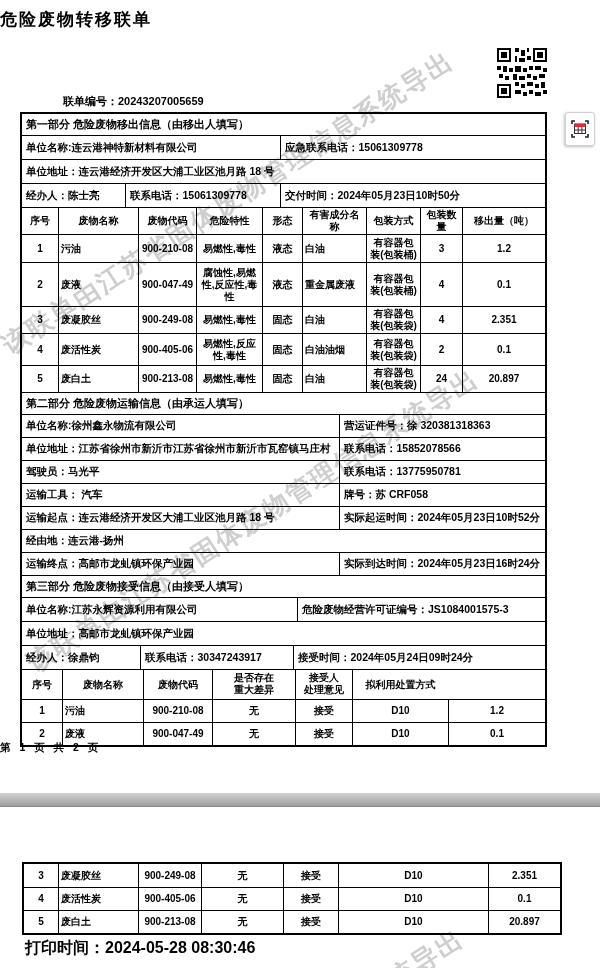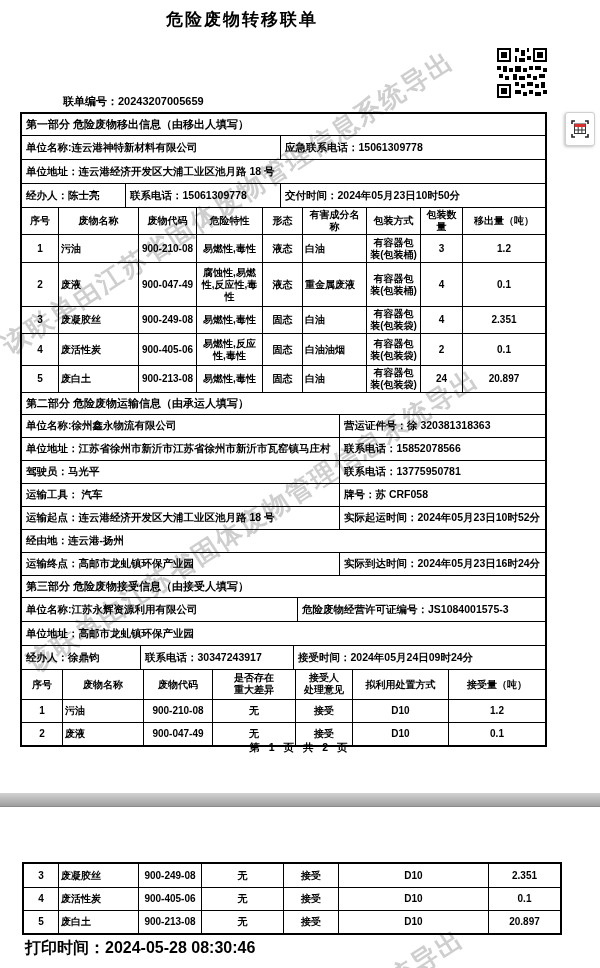--- a/index.html
+++ b/index.html
@@ -1,18 +1,18 @@
 <!DOCTYPE html>
 <html><head>
 <meta charset="utf-8">
 <style>
   html,body{margin:0;padding:0;}
   body{width:600px;height:968px;background:#fff;font-family:"Liberation Sans",sans-serif;}
   .page{position:relative;width:600px;height:968px;background:#fff;overflow:hidden;color:#000;}
-  .doc-title{position:absolute;top:8px;left:0;width:484px;text-align:center;font-size:17px;font-weight:700;letter-spacing:2px;}
+  .doc-title{position:absolute;top:8px;left:0;width:484px;text-align:left;font-size:17px;font-weight:700;letter-spacing:2px;}
   .manifest-line{position:absolute;left:22px;top:94px;font-size:11px;font-weight:700;margin-left:41px;}
   .qr{position:absolute;left:497px;top:46px;width:50px;height:54px;}
   .side-btn{position:absolute;left:565px;top:112px;width:28px;height:32px;background:#fff;border:1px solid #d0d0d0;border-radius:3px;box-shadow:-1px 1px 3px rgba(0,0,0,.25);display:flex;align-items:center;justify-content:center;cursor:pointer;}
   .watermark{position:absolute;font-size:26px;font-weight:700;color:#c6c6c6;opacity:.85;white-space:nowrap;letter-spacing:2px;transform:rotate(-33deg);transform-origin:0 50%;pointer-events:none;}
   
   .tbl{position:absolute;left:20px;top:112px;width:527px;border:2px solid #000;box-sizing:border-box;font-weight:700;}
   .row{display:flex;box-sizing:border-box;border-top:1px solid #000;align-items:stretch;}
   .row:first-child{border-top:none;}
   .c{box-sizing:border-box;border-left:1px solid #000;padding:2px 4px;font-size:10.5px;display:flex;align-items:center;}
   .c:first-child{border-left:none;}
@@ -22,21 +22,21 @@
   .waste .c{font-size:10px;padding:1px 2px;line-height:1.2;}
   .pre{white-space:pre-line;font-family:Liberation Mono, monospace;}
   
   .s1c0{width:36px}.s1c1{width:80px}.s1c2{width:58px}.s1c3{width:66px}.s1c4{width:40px}.s1c5{width:64px}.s1c6{width:54px}.s1c7{width:42px}.s1c8{flex:1}
   
   .s3c0{width:40px}.s3c1{width:81px}.s3c2{width:69px}.s3c3{width:83px}.s3c4{width:57px}.s3c5{width:96px}.s3c6{flex:1}
   
   .tbl2{position:absolute;left:22px;top:862px;width:540px;border:2px solid #000;box-sizing:border-box;font-weight:700;}
   .p2c0{width:34px}.p2c1{width:80px}.p2c2{width:63px}.p2c3{width:82px}.p2c4{width:55px}.p2c5{width:150px}.p2c6{flex:1}.mh22{min-height:22px}.mh23{min-height:23px}.mh24{min-height:24px}
   .mh26{min-height:26px}.mh28{min-height:28px}.mh30{min-height:30px}.mh32{min-height:32px}.mh44{min-height:44px}
-  .page-footer{position:absolute;top:741px;left:0;width:600px;text-align:center;font-size:10.5px;font-weight:700;letter-spacing:3px;}
+  .page-footer{position:absolute;top:741px;left:0;width:600px;text-align:left;font-size:10.5px;font-weight:700;letter-spacing:3px;}
   .separator{position:absolute;top:793px;left:0;width:600px;height:13px;background:linear-gradient(#d2d2d2,#9e9e9e);border-bottom:1px solid #8a8a8a;}
   .print-time{position:absolute;left:25px;top:938px;font-size:16px;font-weight:700;}
 </style>
 </head>
 <body>
 
 <div class="page">
 
   <div class="watermark" style="left:5px;top:330px;">该联单由江苏省固体废物管理信息系统导出</div>
   <div class="watermark" style="left:30px;top:648px;">该联单由江苏省固体废物管理信息系统导出</div>
@@ -245,21 +245,20 @@
 
     <div class="row waste mh30">
       <div class="c cen s3c0">序号</div>
       <div class="c cen s3c1">废物名称</div>
       <div class="c cen s3c2">废物代码</div>
       <div class="c cen s3c3 pre">是否存在
 重大差异</div>
       <div class="c cen s3c4 pre">接受人
 处理意见</div>
       <div class="c cen s3c5">拟利用处置方式</div>
-      <div class="c cen s3c6">接受量（吨）</div>
     </div>
     <div class="row waste mh23">
       <div class="c cen s3c0">1</div>
       <div class="c s3c1">污油</div>
       <div class="c cen s3c2">900-210-08</div>
       <div class="c cen s3c3">无</div>
       <div class="c cen s3c4">接受</div>
       <div class="c cen s3c5">D10</div>
       <div class="c cen s3c6">1.2</div>
     </div>

